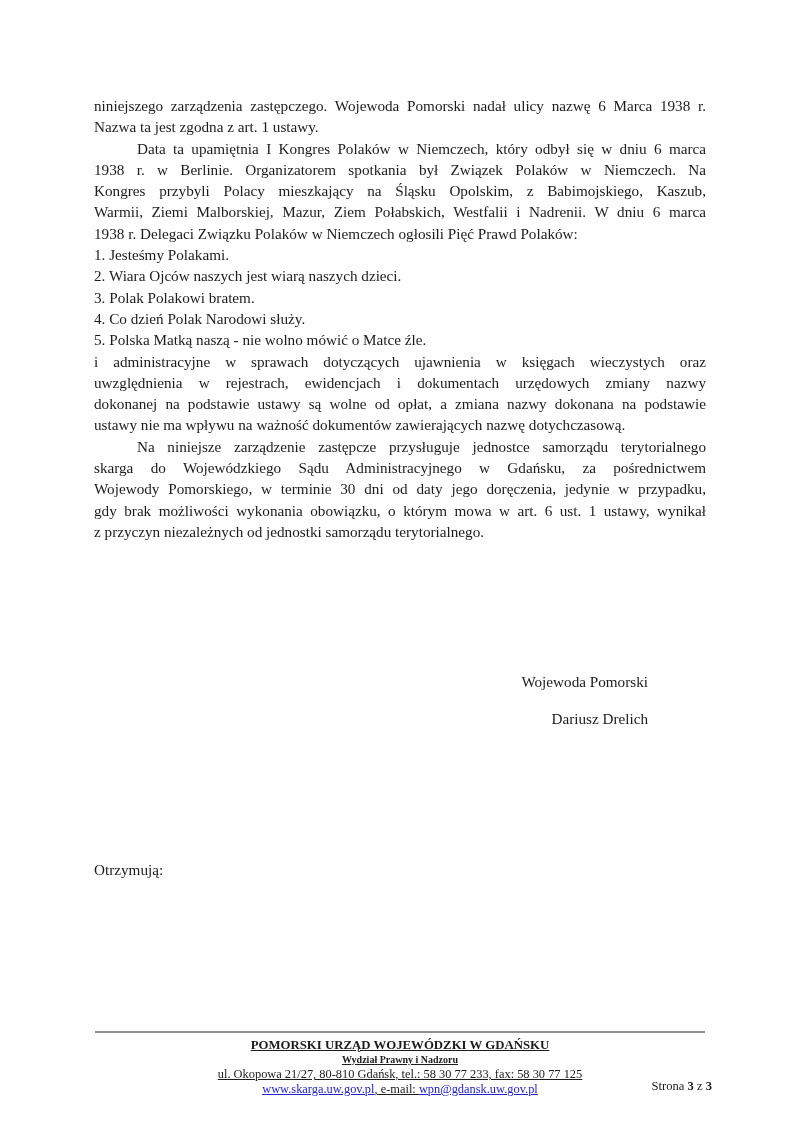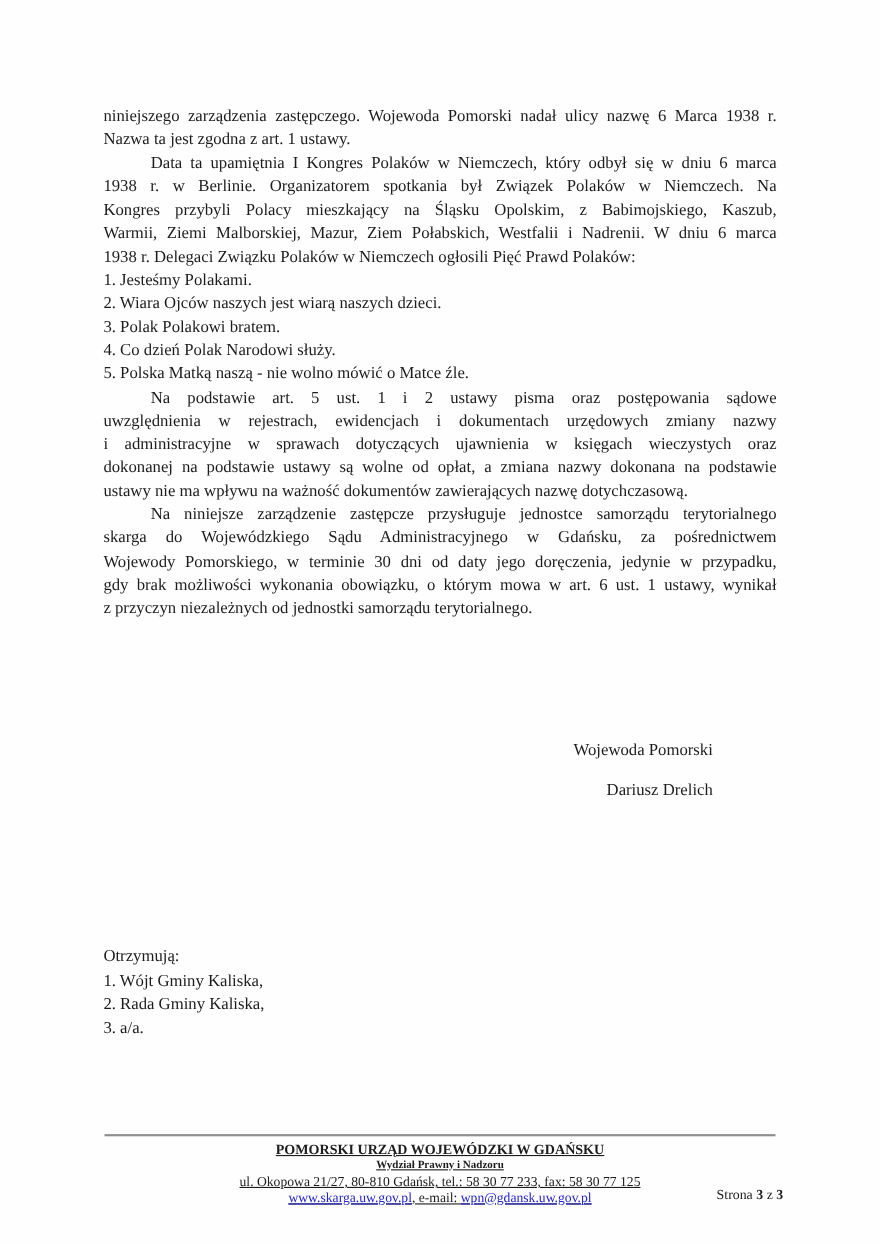--- a/index.html
+++ b/index.html
@@ -74,47 +74,41 @@
         <div class="ln just last">1938 r. Delegaci Związku Polaków w Niemczech ogłosili Pięć Prawd Polaków:</div>
       </div>
       <div class="block">
         <div class="ln">1. Jesteśmy Polakami.</div>
         <div class="ln">2. Wiara Ojców naszych jest wiarą naszych dzieci.</div>
         <div class="ln">3. Polak Polakowi bratem.</div>
         <div class="ln">4. Co dzień Polak Narodowi służy.</div>
         <div class="ln">5. Polska Matką naszą - nie wolno mówić o Matce źle.</div>
       </div>
       <div class="block">
-        <div class="ln just ind">Na podstawie art. 5 ust. 1 i 2 ustawy pisma oraz postępowania sądowe</div>
+        <div class="ln just">i administracyjne w sprawach dotyczących ujawnienia w księgach wieczystych oraz</div>
         <div class="ln just">uwzględnienia w rejestrach, ewidencjach i dokumentach urzędowych zmiany nazwy</div>
-        <div class="ln just">i administracyjne w sprawach dotyczących ujawnienia w księgach wieczystych oraz</div>
         <div class="ln just">dokonanej na podstawie ustawy są wolne od opłat, a zmiana nazwy dokonana na podstawie</div>
         <div class="ln just last">ustawy nie ma wpływu na ważność dokumentów zawierających nazwę dotychczasową.</div>
       </div>
       <div class="block">
         <div class="ln just ind">Na niniejsze zarządzenie zastępcze przysługuje jednostce samorządu terytorialnego</div>
         <div class="ln just">skarga do Wojewódzkiego Sądu Administracyjnego w Gdańsku, za pośrednictwem</div>
         <div class="ln just">Wojewody Pomorskiego, w terminie 30 dni od daty jego doręczenia, jedynie w przypadku,</div>
         <div class="ln just">gdy brak możliwości wykonania obowiązku, o którym mowa w art. 6 ust. 1 ustawy, wynikał</div>
         <div class="ln just last">z przyczyn niezależnych od jednostki samorządu terytorialnego.</div>
       </div>
     </main>
 
   <div class="signature">
     <div class="sig-role">Wojewoda Pomorski</div>
     <div class="sig-name">Dariusz Drelich</div>
   </div>
 
   <div class="recipients">
     <div>Otrzymują:</div>
-    <div>
-        <div>1. Wójt Gminy Kaliska,</div>
-        <div>2. Rada Gminy Kaliska,</div>
-        <div>3. a/a.</div>
-      </div>
   </div>
 
   <div class="footer-rule"></div>
 
   <footer class="footer">
     <div class="f-org">POMORSKI URZĄD WOJEWÓDZKI W GDAŃSKU</div>
     <div class="f-dept">Wydział Prawny i Nadzoru</div>
     <div class="f-addr">ul. Okopowa 21/27, 80-810 Gdańsk, tel.: 58 30 77 233, fax: 58 30 77 125</div>
     <div class="f-links"><a href="#">www.skarga.uw.gov.pl</a><span>, e-mail: </span><a href="#">wpn@gdansk.uw.gov.pl</a></div>
   </footer>

